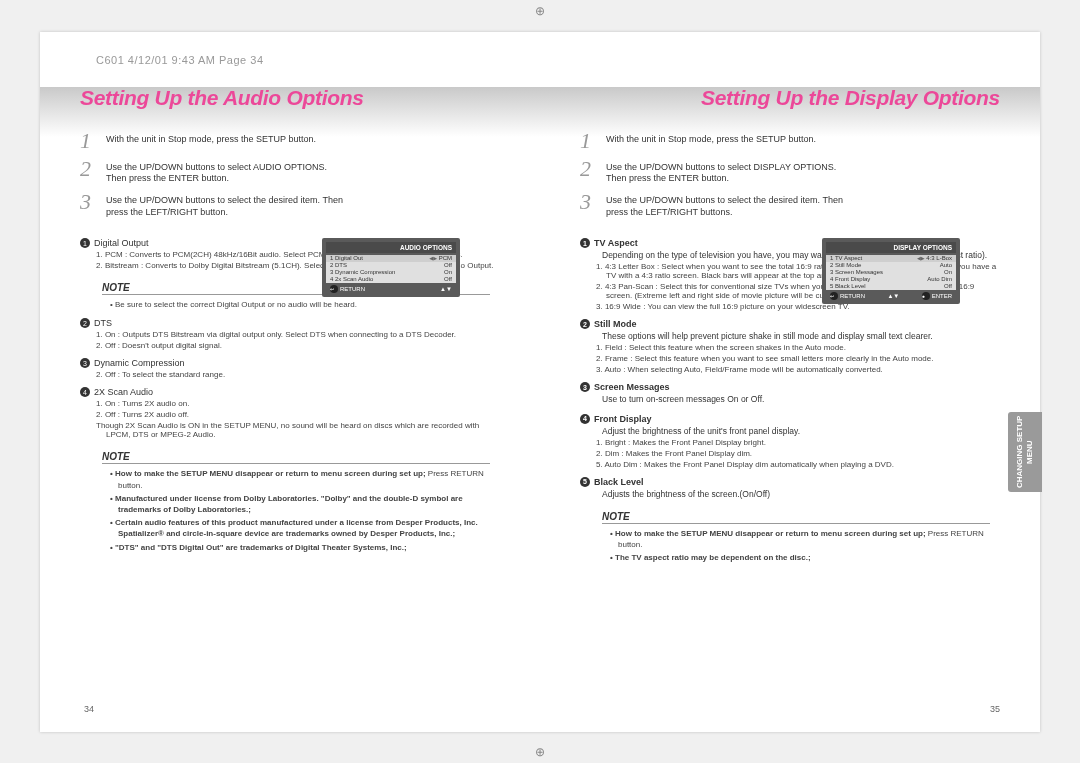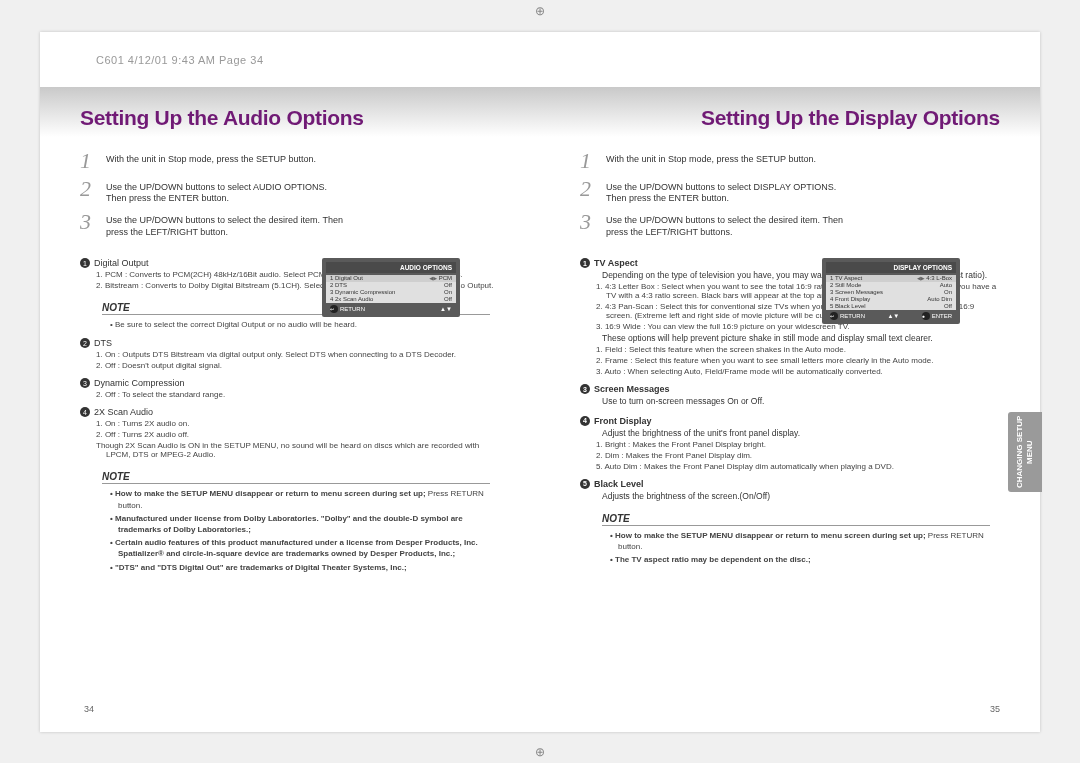--- a/index.html
+++ b/index.html
@@ -48,22 +48,23 @@
     left: 0;
     right: 0;
     height: 50px;
     background: linear-gradient(to bottom, #c9c9c9 0%, #fff 100%);
     z-index: 0;
   }
   .page-title {
     position: relative;
     font-size: 21px;
     font-weight: bold;
-    color: #701a75;
-    margin: 24px 0 20px 0;
+    font-style: italic;
+    color: #ec4899;
+    margin: 4px 0 20px 0;
     z-index: 2;
     letter-spacing: -0.3px;
   }
   .ptitle-right { text-align: right; }
   .content { position: relative; z-index: 2; }
   .step-row {
     display: flex;
     align-items: flex-start;
     margin-bottom: 6px;
   }
@@ -333,21 +334,24 @@
      </div><div class="step-row">
        <div class="step-num">3</div>
        <div class="step-text">Use the UP/DOWN buttons to select the desired item. Then press the LEFT/RIGHT buttons.</div>
      </div><div style="height:6px"></div><div class="detail-title bold">
                <span class="circled-num">1</span>
                <span>TV Aspect</span>
              </div><div class="detail-block">Depending on the type of television you have, you may want to adjust the screen setting (aspect ratio).</div><div class="sub-list">
             <div>1. 4:3 Letter Box : Select when you want to see the total 16:9 ratio screen DVD supplies, even though you have a TV with a 4:3 ratio screen. Black bars will appear at the top and bottom of the screen.</div>
             <div>2. 4:3 Pan-Scan : Select this for conventional size TVs when you want to see the central portion of the 16:9 screen. (Extreme left and right side of movie picture will be cut off.)</div>
             <div>3. 16:9 Wide : You can view the full 16:9 picture on your widescreen TV.</div>
-          </div><div class="detail-block">These options will help prevent picture shake in still mode and display small text clearer.</div><div class="sub-list">
+          </div><div class="detail-title bold">
+               <span class="circled-num">2</span>
+               <span>Still Mode</span>
+             </div><div class="detail-block">These options will help prevent picture shake in still mode and display small text clearer.</div><div class="sub-list">
             <div>1. Field : Select this feature when the screen shakes in the Auto mode.</div>
             <div>2. Frame : Select this feature when you want to see small letters more clearly in the Auto mode.</div>
             <div>3. Auto : When selecting Auto, Field/Frame mode will be automatically converted.</div>
           </div><div class="detail-title bold">
                <span class="circled-num">3</span>
                <span>Screen Messages</span>
              </div><div class="detail-block">Use to turn on-screen messages On or Off.</div><div class="detail-title bold">
                <span class="circled-num">4</span>
                <span>Front Display</span>
              </div><div class="detail-block">Adjust the brightness of the unit's front panel display.</div><div class="sub-list">

